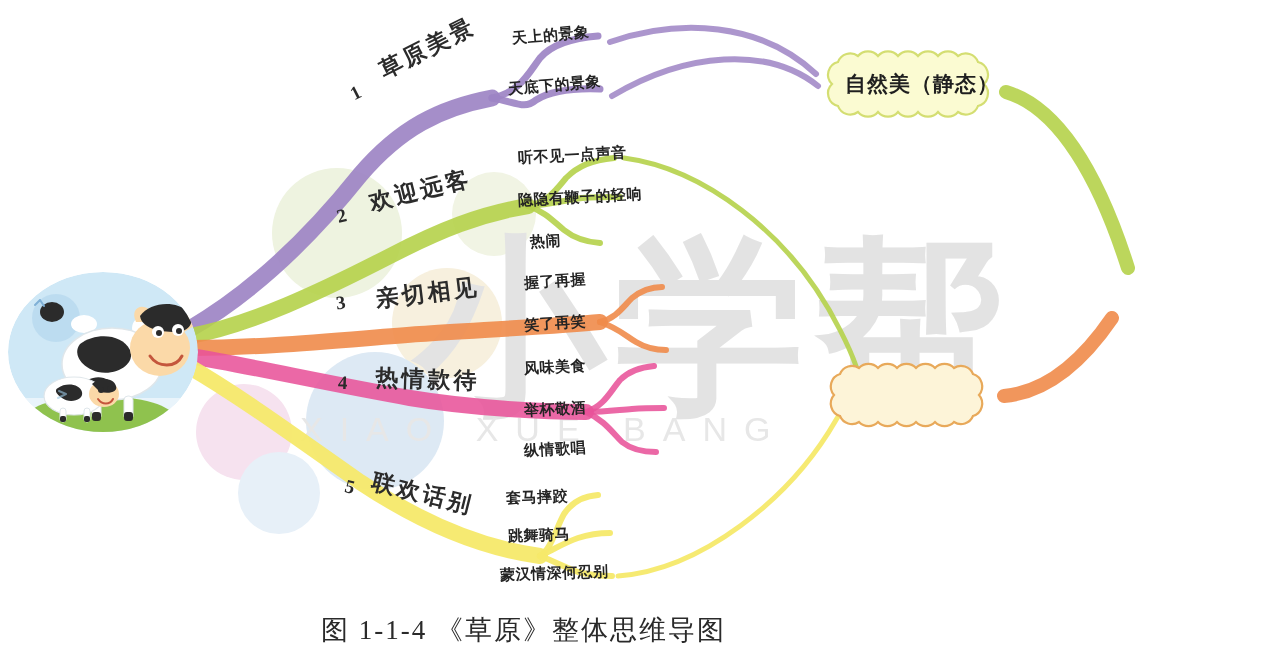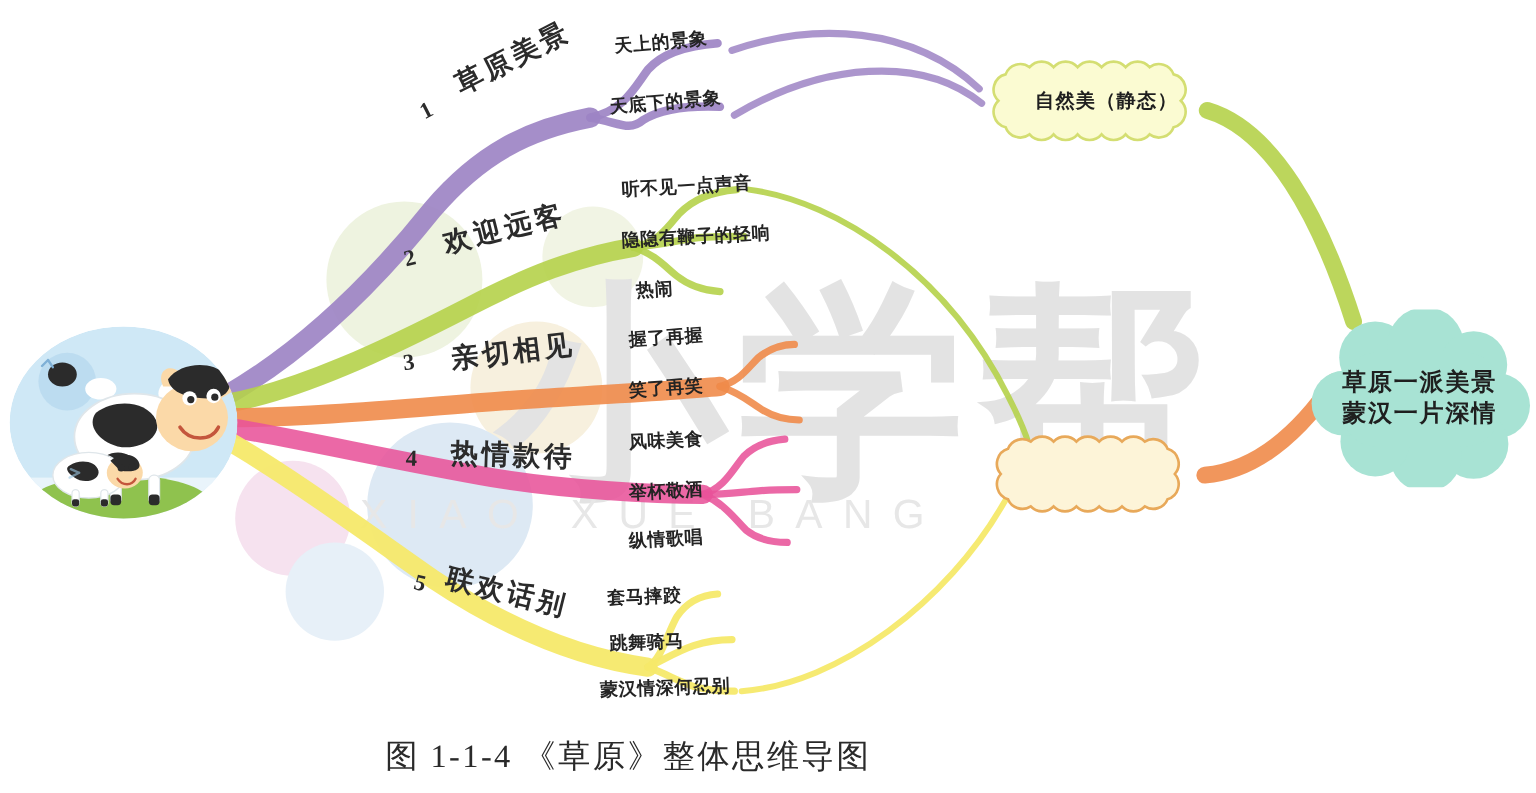--- a/index.html
+++ b/index.html
@@ -64,21 +64,21 @@
   .cloud{position:absolute;z-index:4;display:flex;align-items:center;justify-content:center;text-align:center;}
   .cloud svg{position:absolute;left:0;top:0;}
   .cloud-text{
     position:relative;z-index:2;
     font-weight:bold;
     font-family:"DejaVu Sans","Liberation Sans",sans-serif;
     color:#1f1f1f;
     line-height:1.28;
   }
   #node-nature{left:810px;top:48px;width:200px;height:72px;}
-  #node-nature .cloud-text{font-size:16px;letter-spacing:1px;margin-left:24px;}
+  #node-nature .cloud-text{font-size:21px;letter-spacing:1px;margin-left:24px;}
   #node-human{left:812px;top:360px;width:196px;height:70px;}
   #node-human .cloud-text{font-size:21px;letter-spacing:1px;}
   #node-final{left:1088px;top:258px;width:190px;height:148px;}
   #node-final .cloud-text{font-size:20px;letter-spacing:1.5px;}
   
   #caption{
     position:absolute;left:0;top:612px;width:1047px;text-align:center;z-index:6;
     font-size:27px;color:#2a2a2a;letter-spacing:2px;
     font-family:"Liberation Serif","DejaVu Serif",serif;
   }
@@ -218,32 +218,16 @@
     </svg>
     <span class="cloud-text">自然美（静态）</span>
   </div>
 
   <div class="cloud" id="node-human">
     <svg width="196" height="70" viewBox="0 0 196 70">
       <path d="M22,35 a13,13 0 0,1 6,-21 a13,13 0 0,1 19,-6 a13,13 0 0,1 19,0 a13,13 0 0,1 19,0 a13,13 0 0,1 19,0 a13,13 0 0,1 19,0 a13,13 0 0,1 19,0 a13,13 0 0,1 19,6 a13,13 0 0,1 6,21 a13,13 0 0,1 -6,21 a13,13 0 0,1 -19,6 a13,13 0 0,1 -19,0 a13,13 0 0,1 -19,0 a13,13 0 0,1 -19,0 a13,13 0 0,1 -19,0 a13,13 0 0,1 -19,0 a13,13 0 0,1 -19,-6 a13,13 0 0,1 -6,-21 Z" fill="#fdf4d8" stroke="#e8a95a" stroke-width="2.2"></path>
     </svg>
   </div>
 
-  <div class="cloud" id="node-final">
-    <svg width="190" height="148" viewBox="0 0 190 148">
-      <g fill="#a8e3d4">
-        <circle cx="58" cy="40" r="30"></circle>
-          <circle cx="100" cy="30" r="32"></circle>
-        <circle cx="140" cy="46" r="28"></circle>
-          <circle cx="160" cy="80" r="27"></circle>
-        <circle cx="140" cy="112" r="29"></circle>
-          <circle cx="100" cy="122" r="30"></circle>
-        <circle cx="58" cy="110" r="29"></circle>
-          <circle cx="32" cy="78" r="27"></circle>
-        <rect x="32" y="36" width="128" height="78" rx="26"></rect>
-      </g>
-    </svg>
-    <span class="cloud-text"><span>草原一派美景</span><br><span>蒙汉一片深情</span></span>
-  </div>
 
   <div id="caption">图 1-1-4  《草原》整体思维导图</div>
 
 </div>
 
 </body></html>

